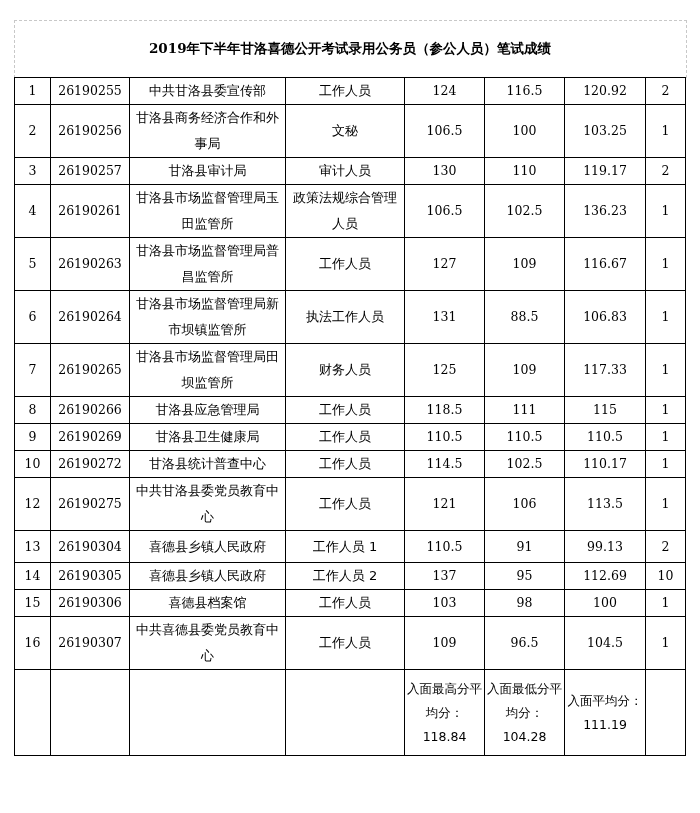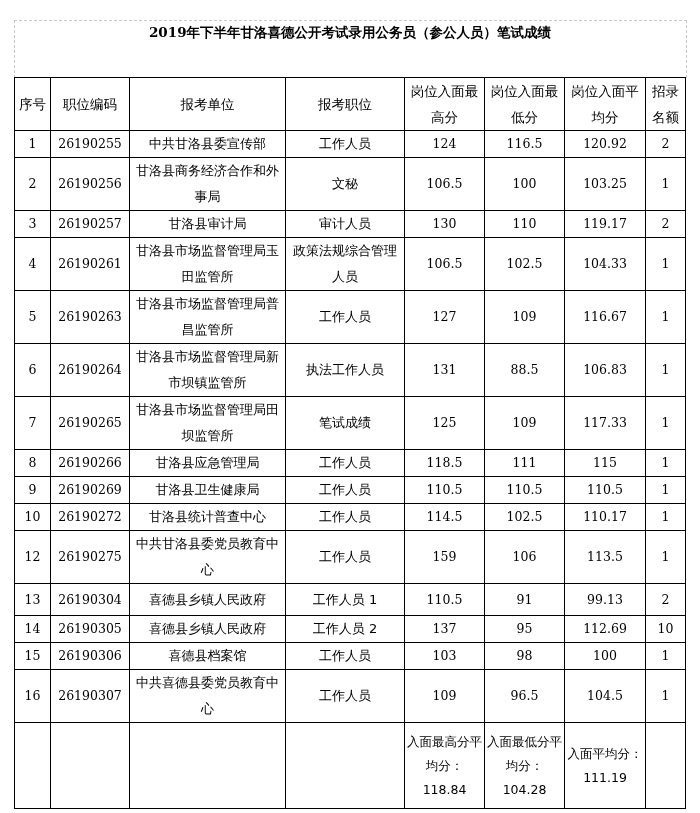--- a/index.html
+++ b/index.html
@@ -1,18 +1,18 @@
 <!DOCTYPE html>
 <html><head>
 <meta charset="utf-8">
 <style>
   html, body { margin:0; padding:0; background:#ffffff; }
   body { width:700px; height:813px; position:relative; font-family:"DejaVu Sans", sans-serif; color:#000; }
   .frame { position:absolute; left:14px; top:20px; width:671px; height:57px; border:1px dashed #c8c8c8; border-bottom:none; }
-  .title { position:absolute; left:14px; top:4px; width:672px; height:57px; display:flex; align-items:center; justify-content:center; font-family:"DejaVu Serif", serif; font-weight:bold; font-size:13.5px; }
+  .title { position:absolute; left:14px; top:20px; width:672px; height:57px; display:flex; align-items:center; justify-content:center; font-family:"DejaVu Serif", serif; font-weight:bold; font-size:13.5px; }
   table { position:absolute; left:14px; top:77px; border-collapse:collapse; table-layout:fixed; width:671px; }
   td { border:1.3px solid #000; text-align:center; vertical-align:middle; padding:0 1px; font-size:13px; line-height:26px; overflow:hidden; }
   td.num { font-family:"DejaVu Serif", serif; font-size:12.5px; }
   td.hdr { font-size:13.5px; }
 </style>
 </head>
 <body>
 
 <div class="frame"></div>
 <div class="title">2019年下半年甘洛喜德公开考试录用公务员（参公人员）笔试成绩</div>
@@ -22,30 +22,20 @@
     <col style="width:36px">
       <col style="width:79px">
       <col style="width:156px">
       <col style="width:119px">
     <col style="width:80px">
       <col style="width:80px">
       <col style="width:81px">
       <col style="width:40px">
   </colgroup>
   <tbody id="tbody">
-    <tr style="height:51px">
-      <td class="hdr">序号</td>
-      <td class="hdr">职位编码</td>
-      <td class="hdr">报考单位</td>
-      <td class="hdr">报考职位</td>
-      <td class="hdr">岗位入面最高分</td>
-      <td class="hdr">岗位入面最低分</td>
-      <td class="hdr">岗位入面平均分</td>
-      <td class="hdr">招录名额</td>
-    </tr>
   <tr style="height: 27px;">
         <td class="num">1</td>
         <td class="num">26190255</td>
         <td>中共甘洛县委宣传部</td>
         <td>工作人员</td>
         <td class="num">124</td>
         <td class="num">116.5</td>
         <td class="num">120.92</td>
         <td class="num">2</td>
       </tr>
@@ -69,21 +59,21 @@
         <td class="num">119.17</td>
         <td class="num">2</td>
       </tr>
       <tr style="height: 52px;">
         <td class="num">4</td>
         <td class="num">26190261</td>
         <td>甘洛县市场监督管理局玉田监管所</td>
         <td>政策法规综合管理人员</td>
         <td class="num">106.5</td>
         <td class="num">102.5</td>
-        <td class="num">104.33</td>
+        <td class="num">136.23</td>
         <td class="num">1</td>
       </tr>
       <tr style="height: 52px;">
         <td class="num">5</td>
         <td class="num">26190263</td>
         <td>甘洛县市场监督管理局普昌监管所</td>
         <td>工作人员</td>
         <td class="num">127</td>
         <td class="num">109</td>
         <td class="num">116.67</td>
@@ -96,21 +86,21 @@
         <td>执法工作人员</td>
         <td class="num">131</td>
         <td class="num">88.5</td>
         <td class="num">106.83</td>
         <td class="num">1</td>
       </tr>
       <tr style="height: 52px;">
         <td class="num">7</td>
         <td class="num">26190265</td>
         <td>甘洛县市场监督管理局田坝监管所</td>
-        <td>笔试成绩</td>
+        <td>财务人员</td>
         <td class="num">125</td>
         <td class="num">109</td>
         <td class="num">117.33</td>
         <td class="num">1</td>
       </tr>
       <tr style="height: 27px;">
         <td class="num">8</td>
         <td class="num">26190266</td>
         <td>甘洛县应急管理局</td>
         <td>工作人员</td>
@@ -137,21 +127,21 @@
         <td class="num">114.5</td>
         <td class="num">102.5</td>
         <td class="num">110.17</td>
         <td class="num">1</td>
       </tr>
       <tr style="height: 52px;">
         <td class="num">12</td>
         <td class="num">26190275</td>
         <td>中共甘洛县委党员教育中心</td>
         <td>工作人员</td>
-        <td class="num">159</td>
+        <td class="num">121</td>
         <td class="num">106</td>
         <td class="num">113.5</td>
         <td class="num">1</td>
       </tr>
       <tr style="height: 32px;">
         <td class="num">13</td>
         <td class="num">26190304</td>
         <td>喜德县乡镇人民政府</td>
         <td>工作人员 1</td>
         <td class="num">110.5</td>

